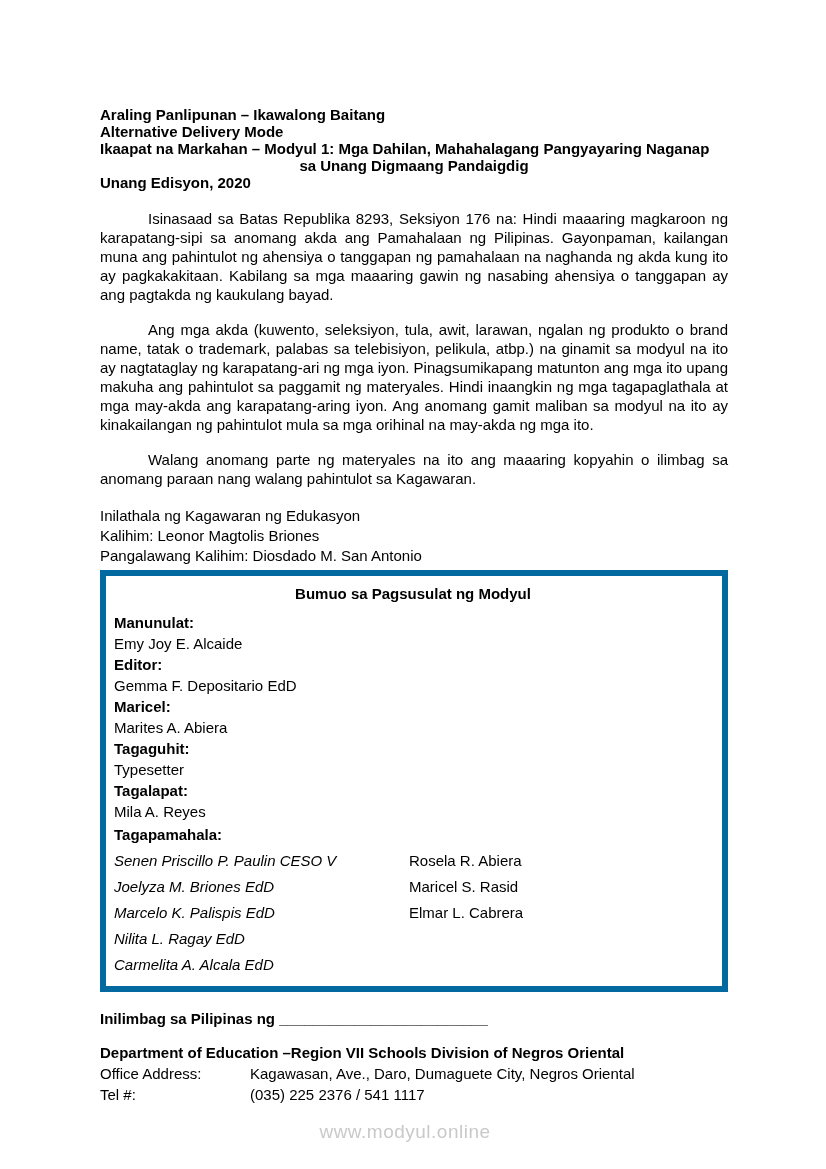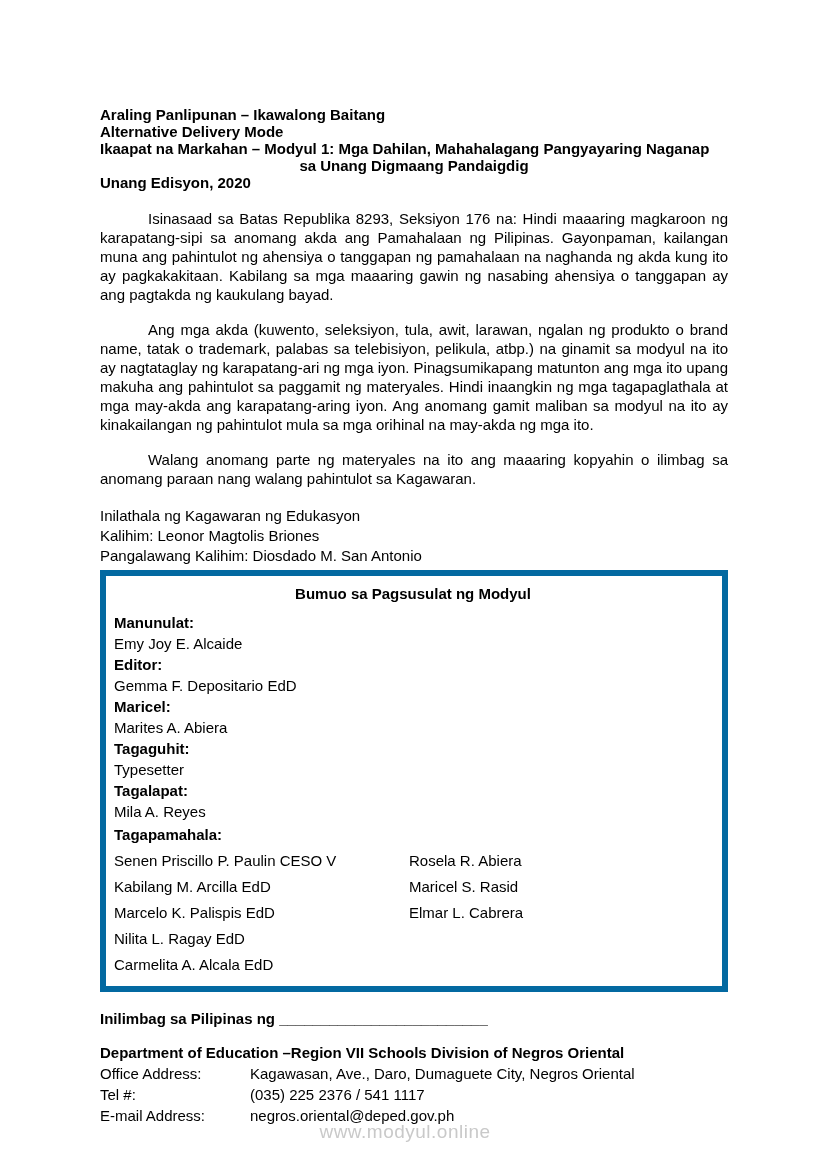--- a/index.html
+++ b/index.html
@@ -69,20 +69,21 @@
     margin-right: 5px;
     line-height: 26px;
   }
   .tp-columns {
     display: flex;
     flex: 1;
   }
   .tp-col1 {
     width: 295px;
     flex-shrink: 0;
+    font-style: italic;
   }
   .tp-col1 div, .tp-col2 div {
     line-height: 26px;
   }
   .printing-line {
     font-weight: bold;
     margin-top: 18px;
     line-height: 17px;
   }
   .department {
@@ -157,21 +158,21 @@
       <div class="credit-row">
         <span class="credit-label">Tagalapat:</span>
         <span class="credit-value">Mila A. Reyes</span>
       </div>
 
       <div class="credit-row tp-row">
         <span class="credit-label">Tagapamahala:</span>
         <div class="tp-columns">
           <div class="tp-col1">
             <div>Senen Priscillo P. Paulin CESO V</div>
-            <div>Kabilang M. Arcilla EdD</div>
+            <div>Joelyza M. Briones EdD</div>
             <div>Marcelo K. Palispis EdD</div>
             <div>Nilita L. Ragay EdD</div>
             <div>Carmelita A. Alcala EdD</div>
           </div>
           <div class="tp-col2">
             <div>Rosela R. Abiera</div>
             <div>Maricel S. Rasid</div>
             <div>Elmar L. Cabrera</div>
           </div>
         </div>
@@ -186,22 +187,18 @@
     <div class="department">
       <div class="department-title">Department of Education –Region VII Schools Division of Negros Oriental</div>
       <div class="contact-row">
         <span class="contact-label">Office Address:</span>
         <span class="contact-value">Kagawasan, Ave., Daro, Dumaguete City, Negros Oriental</span>
       </div>
       <div class="contact-row">
         <span class="contact-label">Tel #:</span>
         <span class="contact-value">(035) 225 2376 / 541 1117</span>
       </div>
-      <div class="contact-row">
-        <span class="contact-label">E-mail Address:</span>
-        <span class="contact-value">negros.oriental@deped.gov.ph</span>
-      </div>
     </div>
 
   </div>
 
   <div class="watermark">www.modyul.online</div>
 </div>
 
 </body></html>

